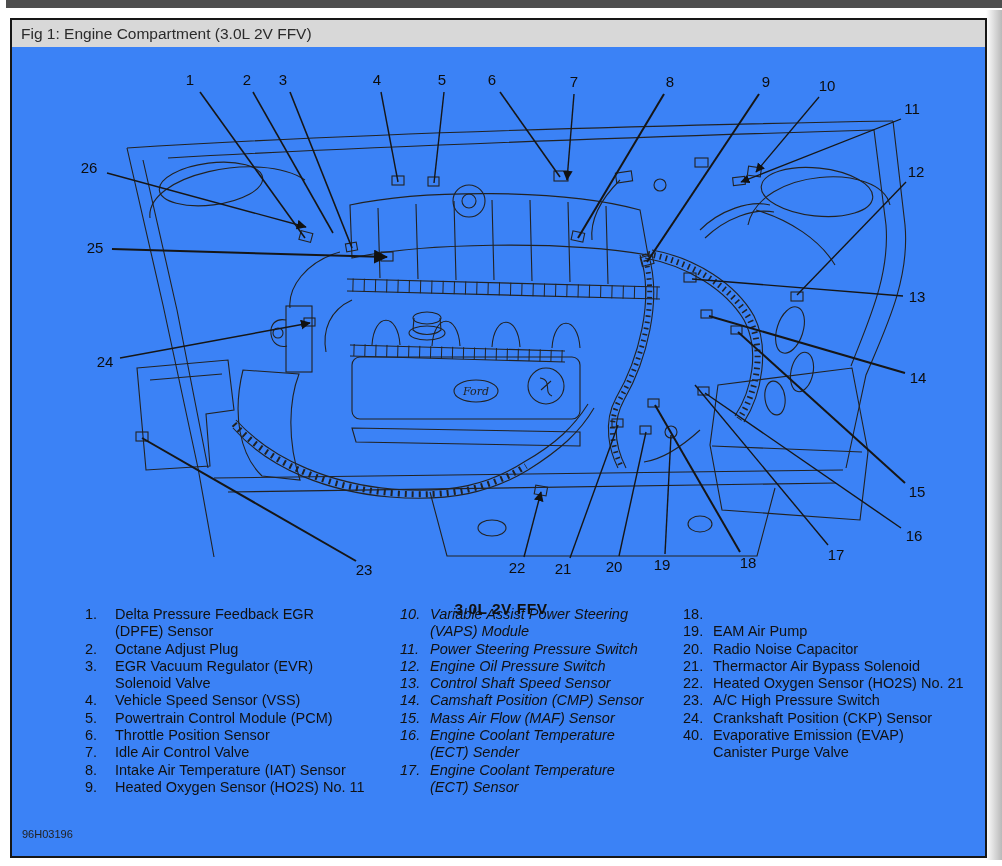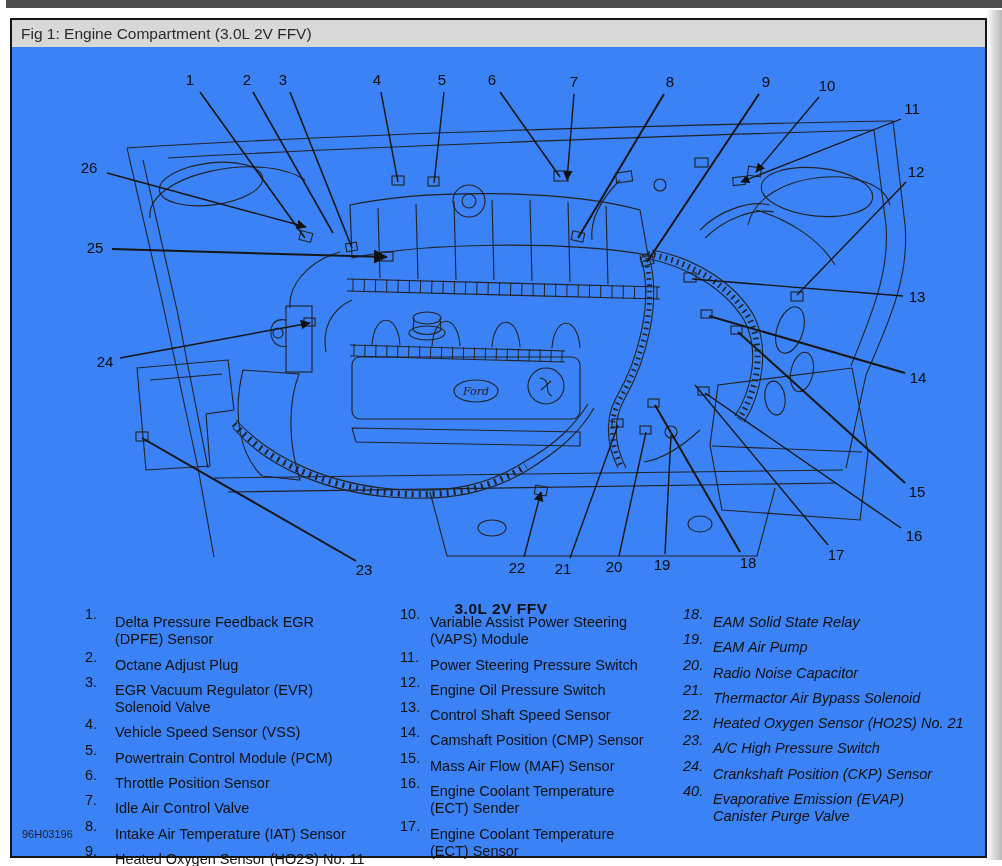--- a/index.html
+++ b/index.html
@@ -13,25 +13,25 @@
   #figure-title-bar{position:absolute;left:0;top:0;width:100%;height:27px;background:#d8d8d8;}
   #figure-title{position:absolute;left:9px;top:0;line-height:27px;font-size:15.5px;color:#2b2b2b;}
   svg#engine-diagram{position:absolute;left:0;top:0;width:1002px;height:866px;}
   .leader{stroke:#161616;fill:none;}
   .callout-num{font-family:"Liberation Sans",sans-serif;font-size:15px;fill:#0d0d0d;text-anchor:middle;}
   #diagram-caption{position:absolute;left:0;top:584px;width:1002px;text-align:center;
         font-size:15.5px;font-weight:bold;color:#111;letter-spacing:0.5px;margin-top:16px;}
   #legend{position:absolute;left:0;top:606px;width:1002px;font-size:14.5px;color:#111;}
   .legend-col{position:absolute;top:0;}
   .legend-col.c0{left:85px;width:305px;}
-  .legend-col.c1{left:400px;width:275px;}
-  .legend-col.c2{left:683px;width:300px;font-style:italic;}
+  .legend-col.c1{left:400px;width:275px;font-style:italic;}
+  .legend-col.c2{left:683px;width:300px;}
   .legend-item{display:flex;line-height:17.3px;}
   .li-num{flex:none;width:30px;}
-  .li-text{flex:1;margin-top:8px;}
+  .li-text{flex:1;}
   #ref-code{position:absolute;left:22px;top:828px;font-size:11px;color:#222;}
 </style>
 </head>
 <body>
 
 <div id="page">
   <div id="top-bar"></div>
   <div id="right-shadow"></div>
 
   <div id="figure-box">
@@ -330,21 +330,20 @@
             <span class="li-text">Engine Coolant Temperature<br>(ECT) Sender</span>
           </div>
           <div class="legend-item">
             <span class="li-num">17.</span>
             <span class="li-text">Engine Coolant Temperature<br>(ECT) Sensor</span>
           </div>
         </div>
         <div class="legend-col c2">
           <div class="legend-item">
             <span class="li-num">18.</span>
-            <span class="li-text">EAM Solid State Relay</span>
           </div>
           <div class="legend-item">
             <span class="li-num">19.</span>
             <span class="li-text">EAM Air Pump</span>
           </div>
           <div class="legend-item">
             <span class="li-num">20.</span>
             <span class="li-text">Radio Noise Capacitor</span>
           </div>
           <div class="legend-item">

